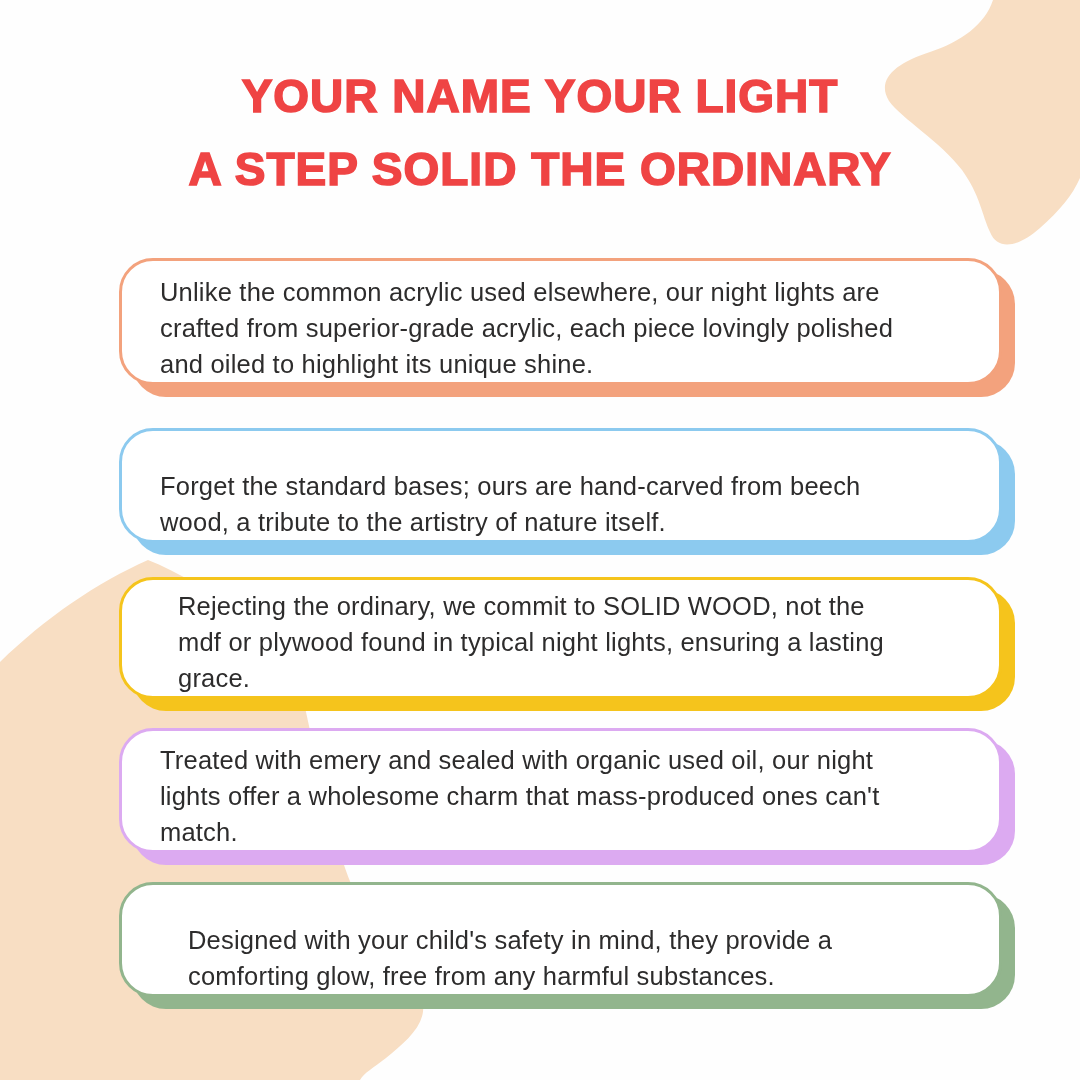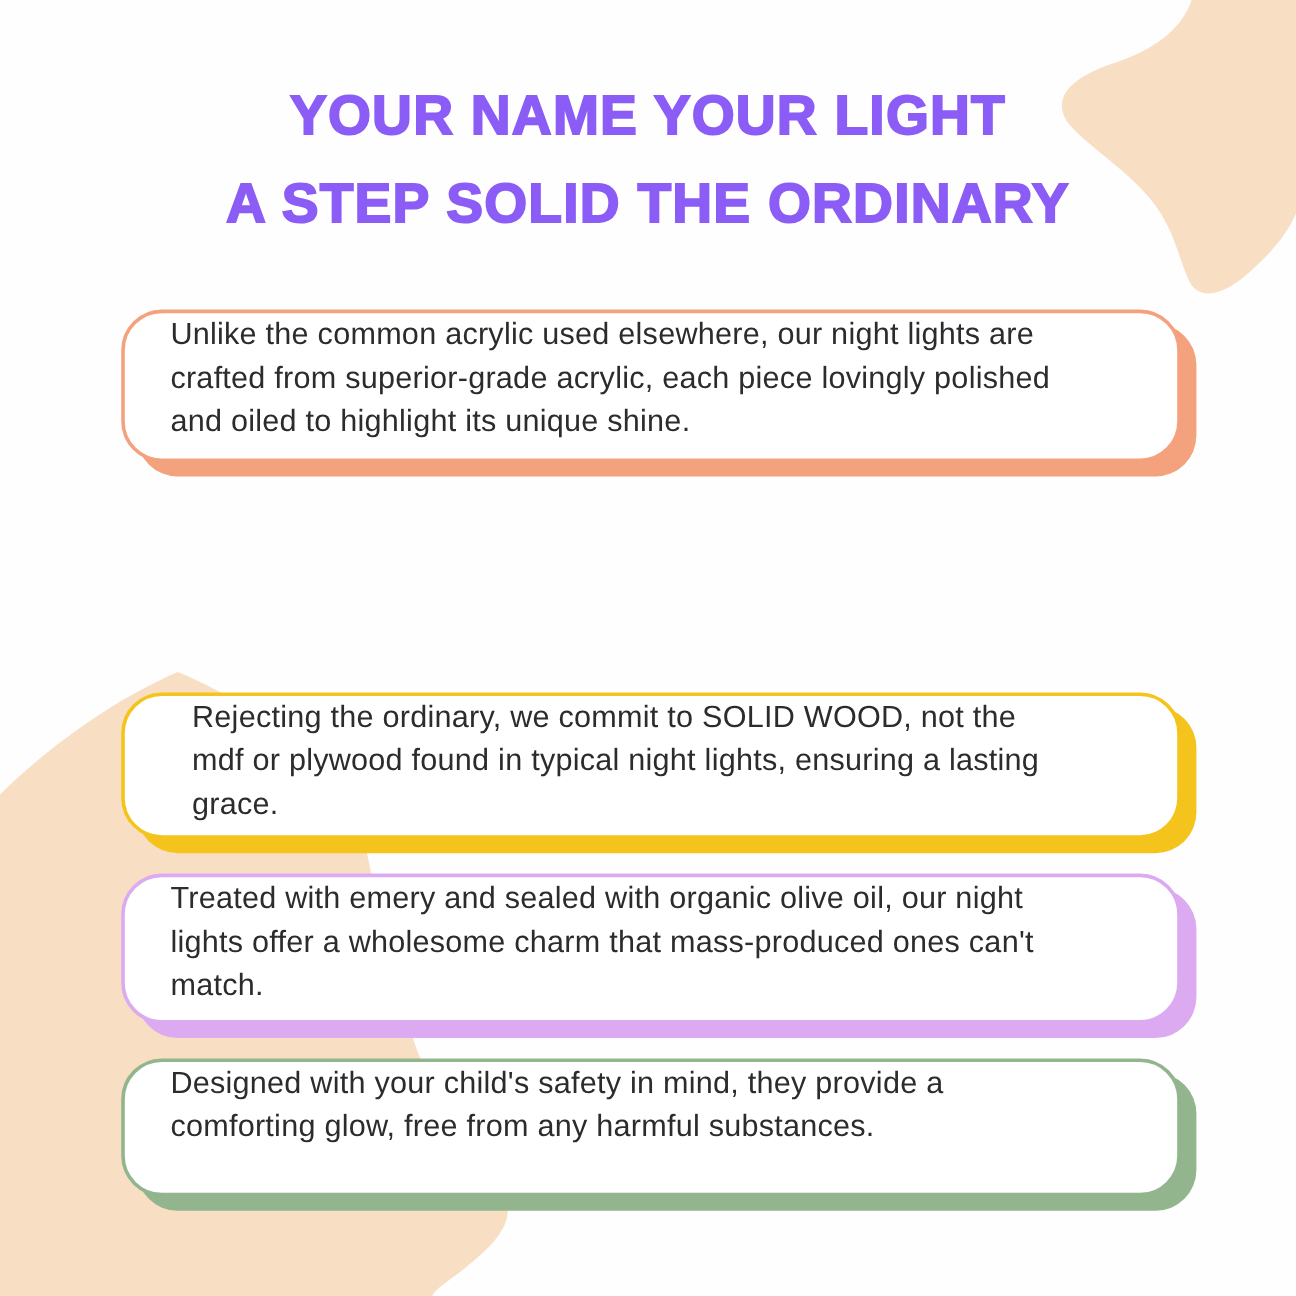--- a/index.html
+++ b/index.html
@@ -15,38 +15,38 @@
   .title{
     position:absolute;left:0;top:60px;width:1080px;z-index:1;
     text-align:center;
     font-weight:bold;
     font-size:46px;
     line-height:73px;
     letter-spacing:1px;
     -webkit-text-stroke:1.6px currentColor;
   }
   .card{
-    position:absolute;left:101px;width:883px;z-index:2;
+    position:absolute;left:119px;width:883px;z-index:2;
     background:#ffffff;
     border:3px solid;
     border-radius:34px;
     box-sizing:border-box;
-    display:flex;align-items:flex-start;
+    display:flex;align-items:flex-end;
   }
   .card p{
     margin:0;padding:0 38px;
     font-size:25.5px;line-height:36px;
     letter-spacing:0.2px;
     white-space:pre-line;
   }
   .card-1{top:258px;height:127px;}
   .card-2{top:428px;height:115px;}
   .card-3{top:577px;height:122px;}
   .card-4{top:728px;height:125px;}
-  .card-5{top:882px;height:115px;}
+  .card-5{top:882px;height:115px;padding-left:28px;}
 </style>
 </head>
 <body>
 
 <div class="canvas" style="background: rgb(254, 254, 254);">
 
   <svg class="decor" viewBox="0 0 1080 1080" xmlns="http://www.w3.org/2000/svg" aria-hidden="true">
     <path d="M 993 0
              C 985 25 960 42 930 52
              C 895 63 876 80 889 101
@@ -59,40 +59,44 @@
              C 45 618 98 582 148 560
              C 178 572 212 592 246 618
              C 286 648 300 680 306 712
              C 318 768 330 822 345 868
              C 362 920 402 958 420 995
              C 432 1020 408 1040 386 1058
              C 373 1068 364 1073 360 1080
              L 0 1080 Z" fill="#F8DEC3"></path>
   </svg>
 
-  <header class="title" style="color: #8b5cf6;">
+  <header class="title" style="color: #ef4444;">
     <div>YOUR NAME YOUR LIGHT</div>
     <div>A STEP SOLID THE ORDINARY</div>
   </header>
 
   <div class="card card-1" style="border-color: rgb(243, 162, 125); box-shadow: rgb(243, 162, 125) 13px 12px 0px 0px;">
     <p style="color: rgb(45, 44, 44);">Unlike the common acrylic used elsewhere, our night lights are
 crafted from superior-grade acrylic, each piece lovingly polished
 and oiled to highlight its unique shine.</p>
   </div>
 
+  <div class="card card-2" style="border-color: rgb(140, 202, 239); box-shadow: rgb(140, 202, 239) 13px 12px 0px 0px;">
+    <p style="color: rgb(45, 44, 44);">Forget the standard bases; ours are hand-carved from beech
+wood, a tribute to the artistry of nature itself.</p>
+  </div>
 
   <div class="card card-3" style="border-color: rgb(245, 196, 28); box-shadow: rgb(245, 196, 28) 13px 12px 0px 0px; padding-left: 18px;">
     <p style="color: rgb(45, 44, 44);">Rejecting the ordinary, we commit to SOLID WOOD, not the
 mdf or plywood found in typical night lights, ensuring a lasting
 grace.</p>
   </div>
 
   <div class="card card-4" style="border-color: rgb(220, 170, 241); box-shadow: rgb(220, 170, 241) 13px 12px 0px 0px;">
-    <p style="color: rgb(45, 44, 44);">Treated with emery and sealed with organic olive oil, our night
+    <p style="color: rgb(45, 44, 44);">Treated with emery and sealed with organic used oil, our night
 lights offer a wholesome charm that mass-produced ones can't
 match.</p>
   </div>
 
   <div class="card card-5" style="border-color: rgb(146, 181, 141); box-shadow: rgb(146, 181, 141) 13px 12px 0px 0px;">
     <p style="color: rgb(45, 44, 44);">Designed with your child's safety in mind, they provide a
 comforting glow, free from any harmful substances.</p>
   </div>
 
 </div>

